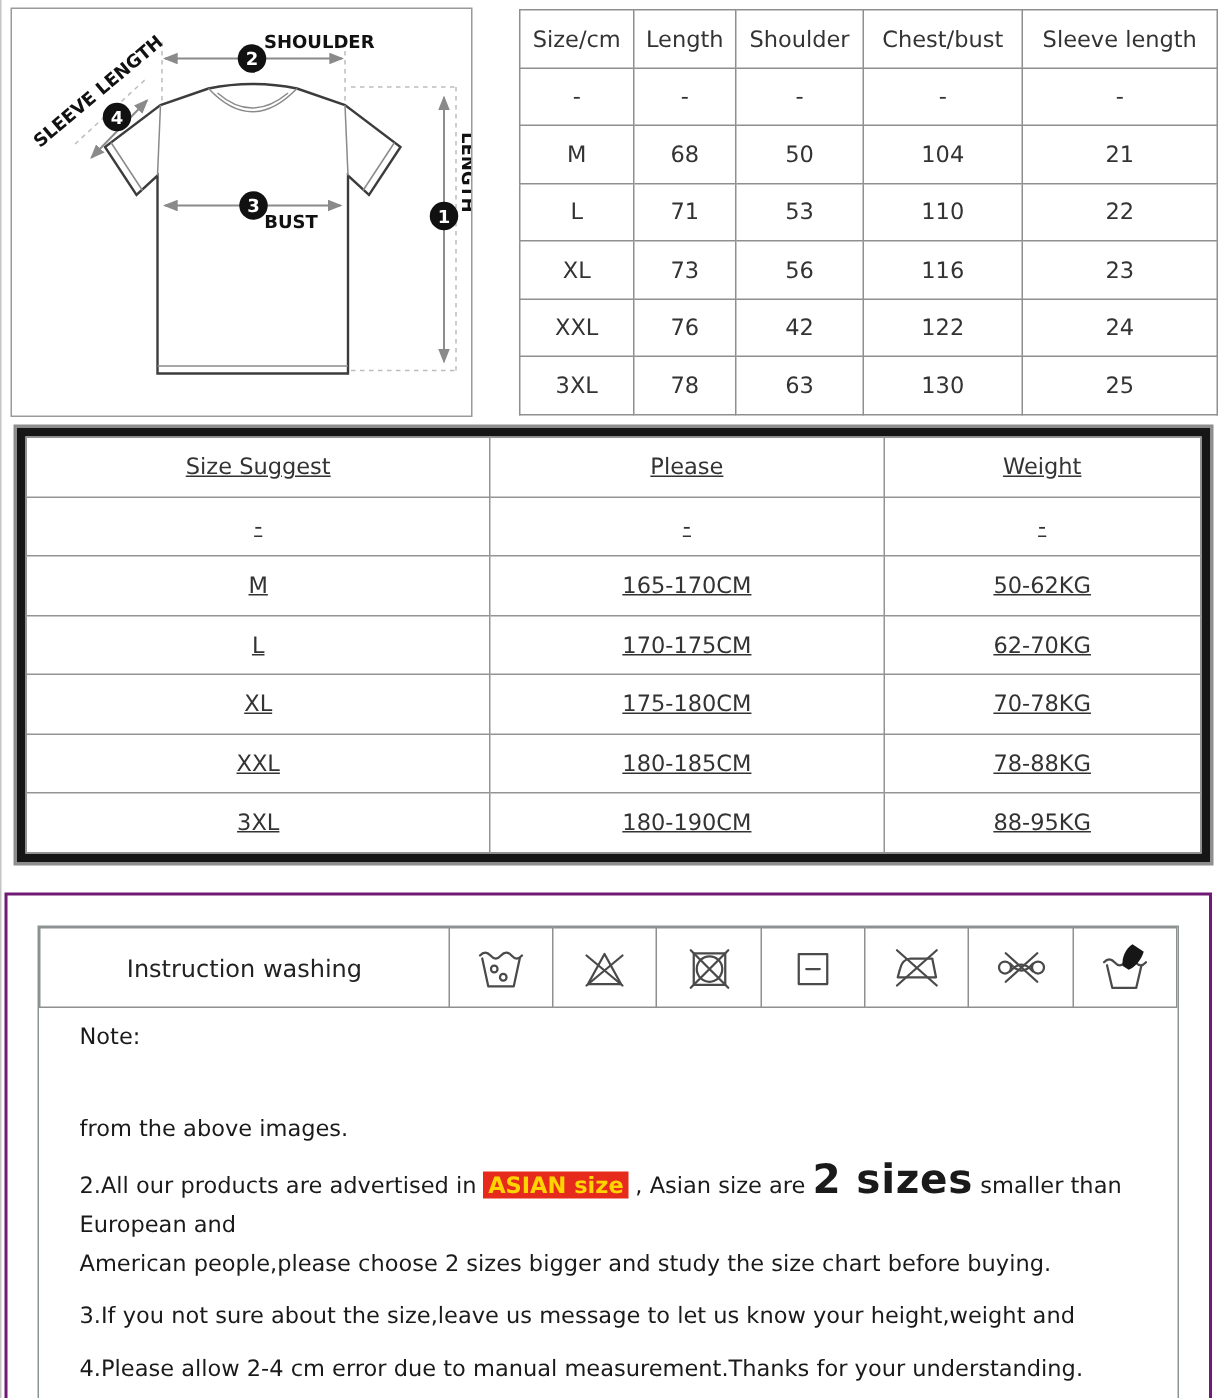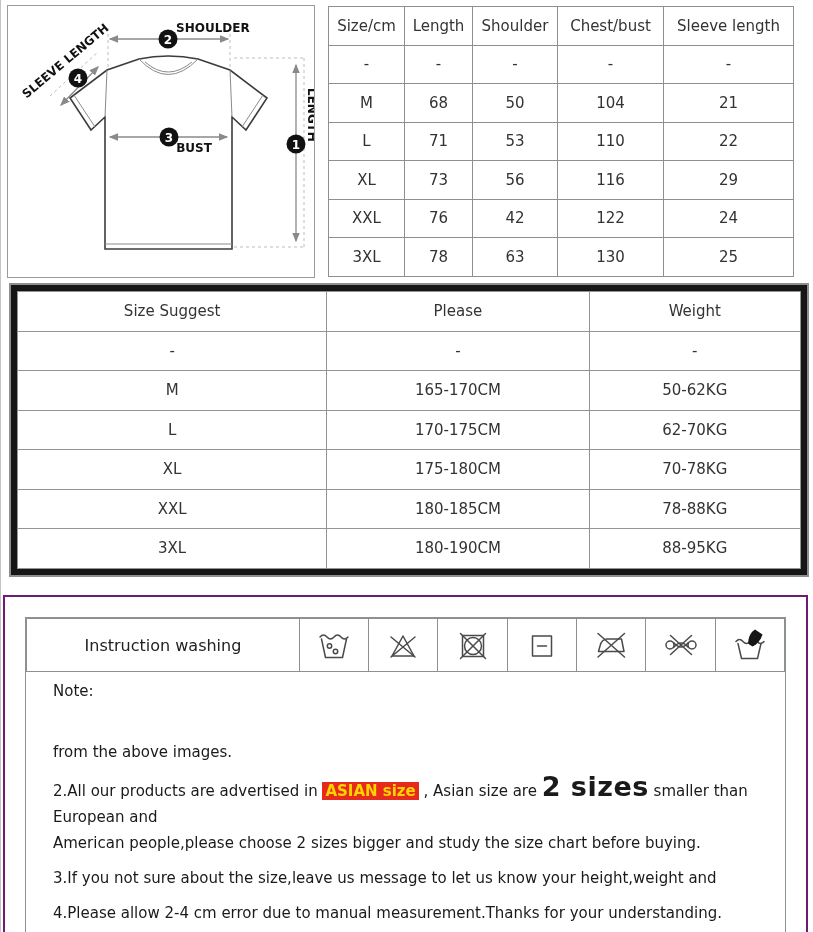--- a/index.html
+++ b/index.html
@@ -12,40 +12,40 @@
     border-left:1px solid #c4c4c4;
     box-sizing:border-box;
     overflow:hidden;
   }
   
   .diagram-box{
     position:absolute;left:6px;top:5px;width:306px;height:271px;
     border:1px solid #9a9a9a;background:#fff;
   }
   .size-table{
-    position:absolute;left:327px;top:6px;width:465px;
+    position:absolute;left:345px;top:6px;width:465px;
     border-collapse:collapse;table-layout:fixed;
   }
   .size-table td{
     border:1px solid #8f8f8f;height:37.5px;
     text-align:center;vertical-align:middle;
     font-size:15px;color:#333;padding:0 2px;
   }
   
   .frame{
     position:absolute;left:10px;top:285px;width:784px;
     border:6px solid #161616;outline:2px solid #8e8e8e;background:#fff;
   }
   .suggest-table{
     width:100%;border-collapse:collapse;table-layout:fixed;
   }
   .suggest-table td{
     border:1px solid #949494;height:38.5px;
     text-align:center;vertical-align:middle;
-    font-size:15px;color:#333;padding:0 2px;
+    font-size:15px;color:#333;padding:0 2px;text-decoration:underline;
   }
   
   .bottom-box{
     position:absolute;left:2px;top:595px;width:805px;height:424px;
     border:2px solid #701a75;padding:20px;box-sizing:border-box;
   }
   .bottom-inner{
     border:1px solid #8a9494;height:100%;box-sizing:border-box;
     overflow:hidden;
   }
@@ -166,21 +166,21 @@
           <td>71</td>
           <td>53</td>
           <td>110</td>
           <td>22</td>
         </tr>
         <tr>
           <td>XL</td>
           <td>73</td>
           <td>56</td>
           <td>116</td>
-          <td>29</td>
+          <td>23</td>
         </tr>
         <tr>
           <td>XXL</td>
           <td>76</td>
           <td>42</td>
           <td>122</td>
           <td>24</td>
         </tr>
         <tr>
           <td>3XL</td>

